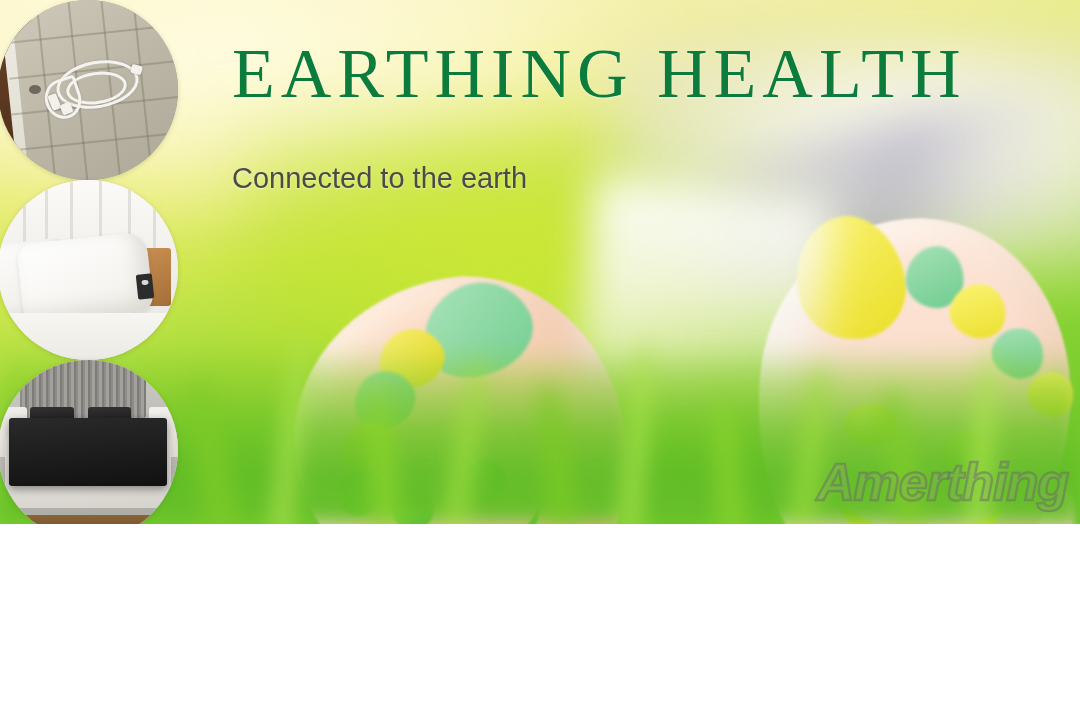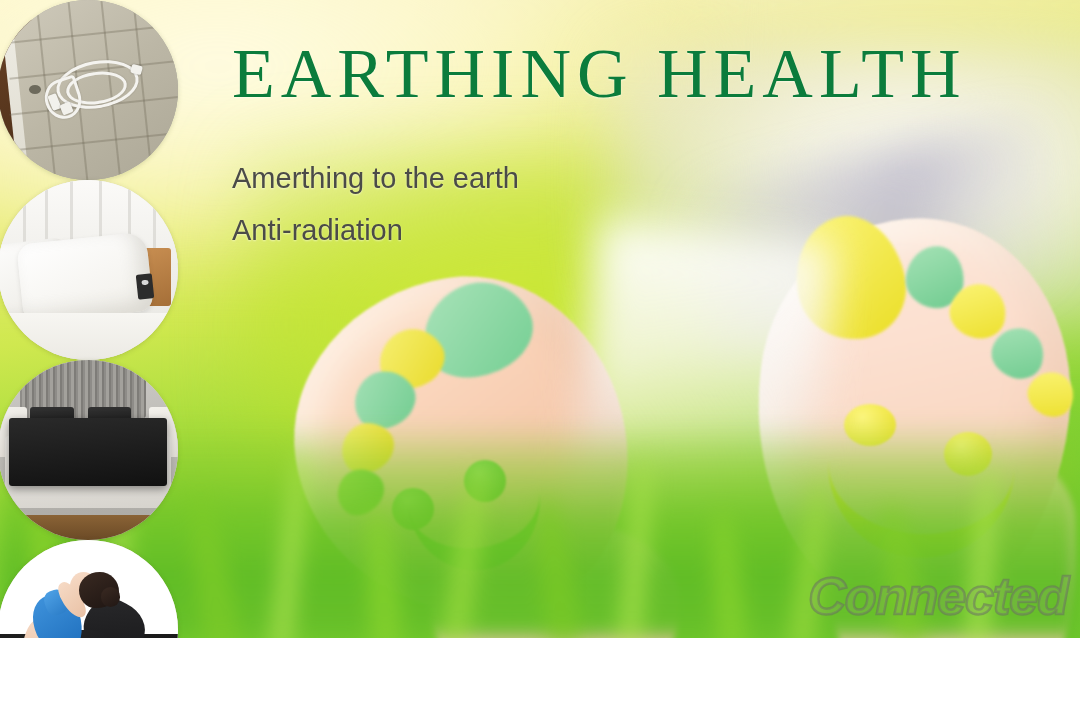--- a/index.html
+++ b/index.html
@@ -5,21 +5,21 @@
   * { margin:0; padding:0; box-sizing:border-box; }
   html, body {
     width:1080px; height:720px;
     overflow:hidden;
     font-family:"Liberation Sans", sans-serif;
     background:#fff;
   }
 
   .banner {
     position:relative;
-    width:1080px; height:638px;
+    width:1080px; height:524px;
     overflow:hidden;
     background:#e8ef8a;
     padding-left:8px;
   }
 
   
   .bg-base {
     position:absolute; inset:0;
     background:
       linear-gradient(172deg,
@@ -469,19 +469,18 @@
         <div class="t4-box">
             <i></i>
           </div>
       </div>
     </div>
   </div>
 
   <div class="title">EARTHING HEALTH</div>
 
   <div class="bullets">
-    <div class="bullet">Amerthing to the earth</div>
-    <div class="bullet">Anti-radiation</div>
+    <div class="bullet">Connected to the earth</div>
   </div>
 
-  <div class="watermark">Connected</div>
+  <div class="watermark">Amerthing</div>
 
 </div>
 
 </body></html>

